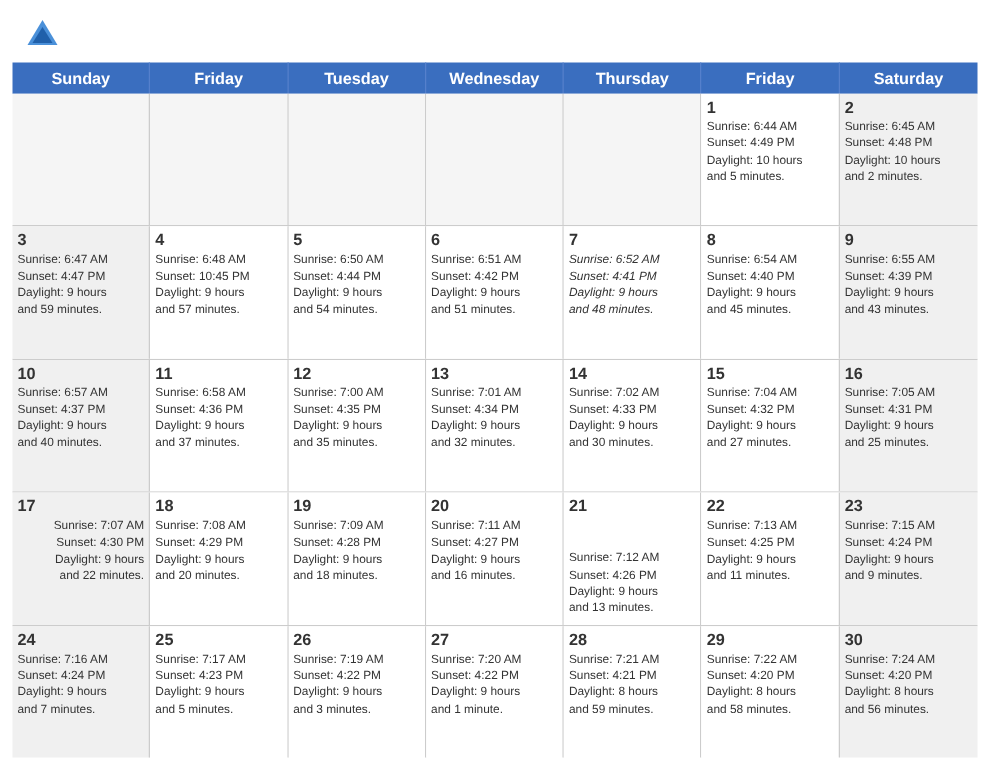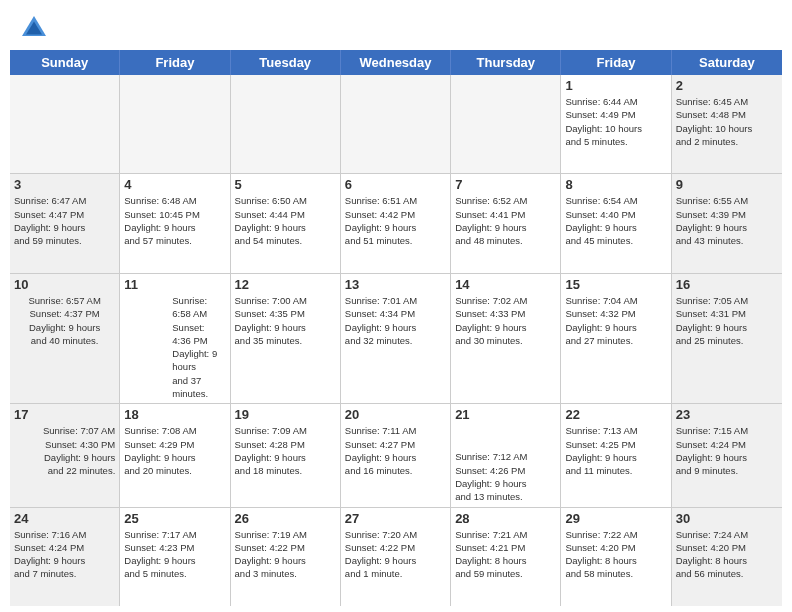--- a/index.html
+++ b/index.html
@@ -115,21 +115,21 @@
           </div>
           <div class="cal-cell">
             <div class="day-num">6</div>
             <div class="day-info" style="white-space: pre-line;">Sunrise: 6:51 AM
 Sunset: 4:42 PM
 Daylight: 9 hours
 and 51 minutes.</div>
           </div>
           <div class="cal-cell">
             <div class="day-num">7</div>
-            <div class="day-info" style="white-space: pre-line;">Sunrise: 6:52 AM
+            <div class="day-info" style="white-space: pre-line; font-style: italic;">Sunrise: 6:52 AM
 Sunset: 4:41 PM
 Daylight: 9 hours
 and 48 minutes.</div>
           </div>
           <div class="cal-cell">
             <div class="day-num">8</div>
             <div class="day-info" style="white-space: pre-line;">Sunrise: 6:54 AM
 Sunset: 4:40 PM
 Daylight: 9 hours
 and 45 minutes.</div>
@@ -138,28 +138,28 @@
             <div class="day-num">9</div>
             <div class="day-info" style="white-space: pre-line;">Sunrise: 6:55 AM
 Sunset: 4:39 PM
 Daylight: 9 hours
 and 43 minutes.</div>
           </div>
         </div>
         <div class="cal-row">
           <div class="cal-cell shaded">
             <div class="day-num">10</div>
-            <div class="day-info" style="white-space: pre-line; text-align: center;">Sunrise: 6:57 AM
+            <div class="day-info" style="white-space: pre-line;">Sunrise: 6:57 AM
 Sunset: 4:37 PM
 Daylight: 9 hours
 and 40 minutes.</div>
           </div>
           <div class="cal-cell">
             <div class="day-num">11</div>
-            <div class="day-info" style="white-space: pre-line; margin-left: 48px;">Sunrise: 6:58 AM
+            <div class="day-info" style="white-space: pre-line;">Sunrise: 6:58 AM
 Sunset: 4:36 PM
 Daylight: 9 hours
 and 37 minutes.</div>
           </div>
           <div class="cal-cell">
             <div class="day-num">12</div>
             <div class="day-info" style="white-space: pre-line;">Sunrise: 7:00 AM
 Sunset: 4:35 PM
 Daylight: 9 hours
 and 35 minutes.</div>

